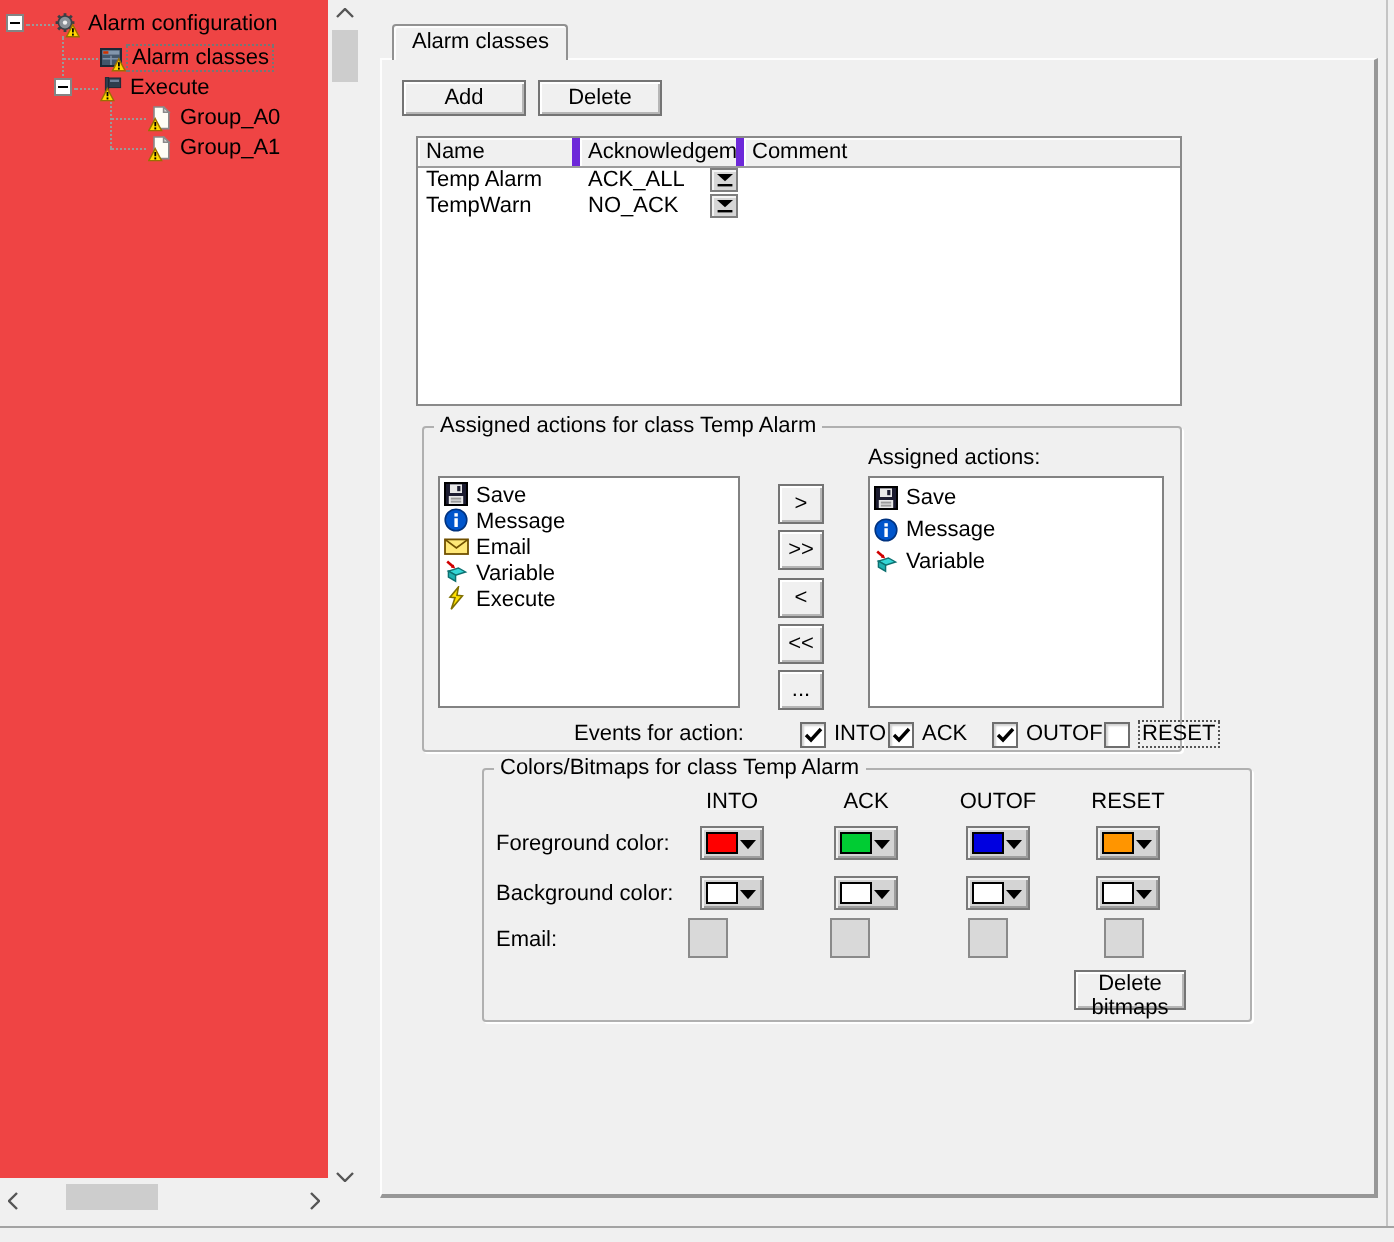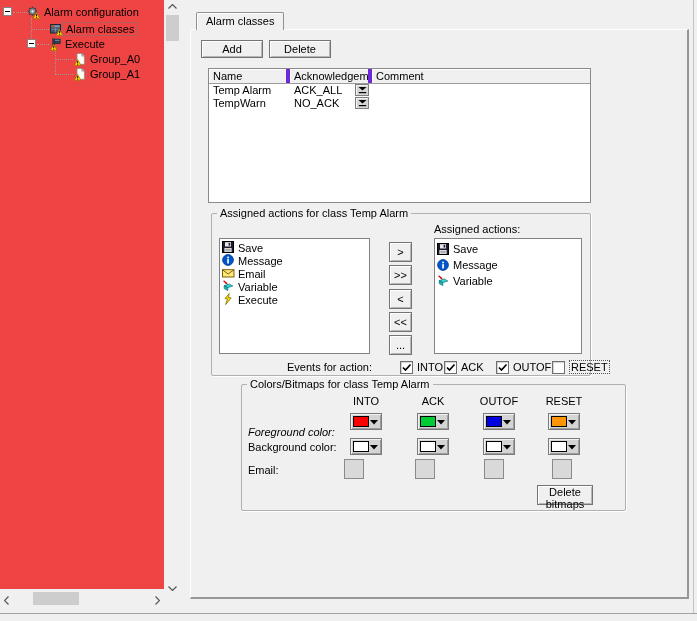--- a/index.html
+++ b/index.html
@@ -351,21 +351,21 @@
     </div>
 
     <div class="groupbox" style="left:20px;top:354px;width:385px;height:127px;margin-left:30px;">
       <div class="gtitle">Colors/Bitmaps for class Temp Alarm</div>
       <div id="color-headers">
           <div class="colhead" style="left: 124px; top: 10px;">INTO</div>
           <div class="colhead" style="left: 191px; top: 10px;">ACK</div>
           <div class="colhead" style="left: 257px; top: 10px;">OUTOF</div>
           <div class="colhead" style="left: 322px; top: 10px;">RESET</div>
         </div>
-      <div class="glabel" style="left:6px;top:41px;font-style:italic;">Foreground color:</div>
+      <div class="glabel" style="left:6px;top:31px;">Foreground color:</div>
       <div class="glabel" style="left:6px;top:56px;">Background color:</div>
       <div class="glabel" style="left:6px;top:79px;">Email:</div>
       <div id="color-rows">
           <div class="combo" style="left: 108px; top: 28px;">
             <div class="swatch" style="background: rgb(255, 0, 0);"></div>
             <div class="carrow"><svg width="8" height="5">
                 <polygon points="0,0 8,0 4,4.6" fill="#000"></polygon>
               </svg></div>
           </div>
           <div class="combo" style="left: 108px; top: 53px;">

